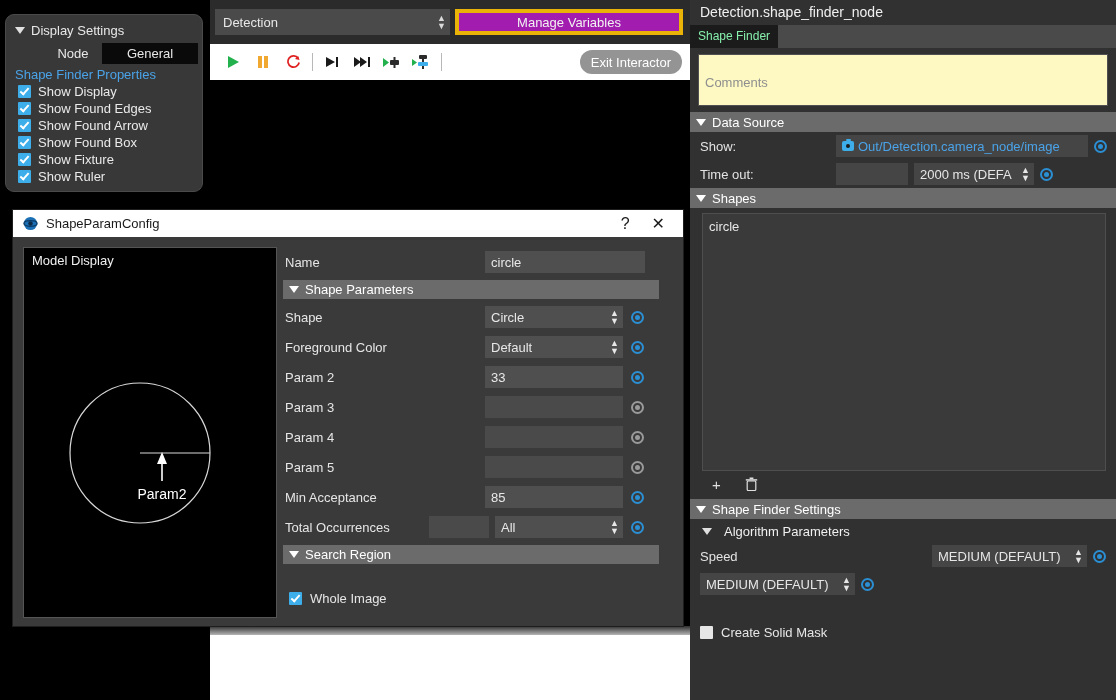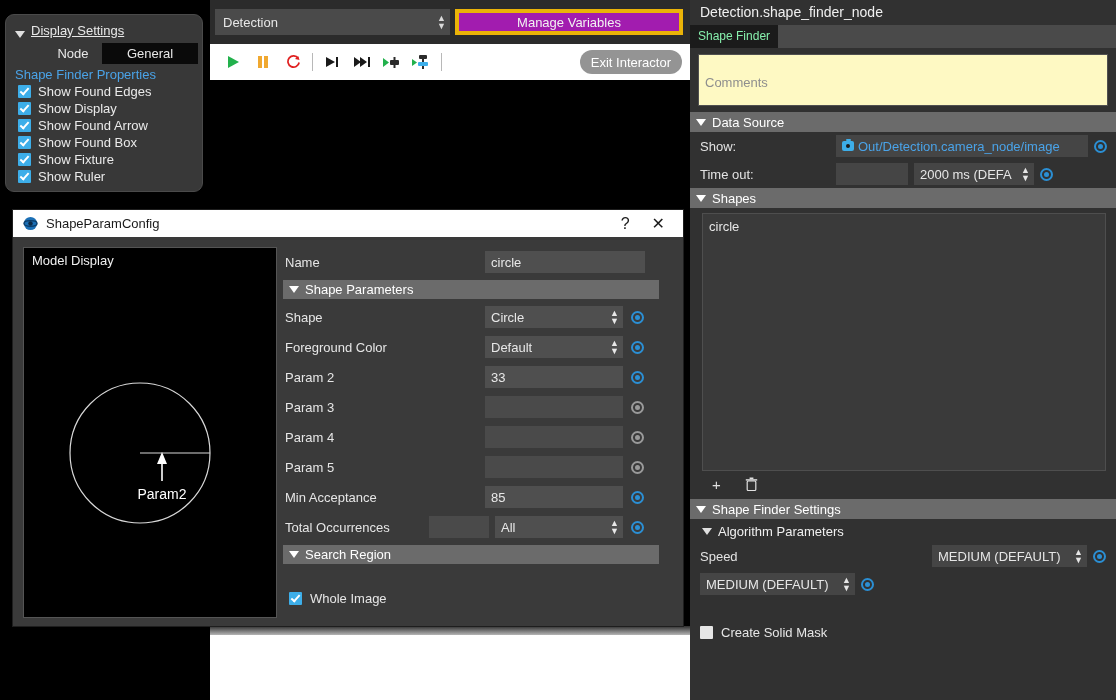--- a/index.html
+++ b/index.html
@@ -37,21 +37,21 @@
   .display-settings {
     position: absolute; left: 5px; top: 14px; width: 198px; height: 178px;
     background: #383838;
     border-radius: 9px;
     border: 1px solid #4a4a4a;
     box-sizing: border-box;
     padding: 5px 0 0 0;
   }
   .ds-title {
     color: #e8e8e8; font-size: 13px; padding: 3px 16px 5px 9px;
-    display: flex; align-items: flex-end; gap: 6px; text-decoration: underline;
+    display: flex; align-items: center; gap: 6px;
   }
   .tri {
     width: 0; height: 0; border-left: 5px solid transparent;
     border-right: 5px solid transparent; border-top: 7px solid #e0e0e0;
     display: inline-block;
   }
   .ds-tabs { display: flex; height: 21px; margin: 0 0 2px 38px; }
   .ds-tab {
     width: 58px; text-align: center; color: #e8e8e8; font-size: 13px;
     line-height: 21px;
@@ -173,21 +173,21 @@
   }
   .cam-icon::before {
     content: ""; position: absolute; left: 4px; top: -2px; width: 5px;
     height: 2px; background: #3daee9; border-radius: 1px;
   }
   .cam-icon::after {
     content: ""; position: absolute; left: 4px; top: 3px; width: 4px;
     height: 4px; border-radius: 50%; background: #1b1b1b;
   }
   .sub-hdr {
-    display: flex; align-items: center; gap: 6px; padding: 5px 0 3px 12px;
+    display: flex; align-items: center; gap: 12px; padding: 5px 0 3px 12px;
     color: #f0f0f0; font-size: 13px;
   }
   .chk-row {
     display: flex; align-items: center; gap: 8px; padding: 3px 0 3px 10px;
     color: #e6e6e6; font-size: 13px; margin-top: 24px;
   }
 
   
   .dialog {
     position: absolute; left: 12px; top: 209px; width: 672px; height: 418px;
@@ -247,25 +247,25 @@
         <span>Display Settings</span>
       </div>
       <div class="ds-tabs">
         <div class="ds-tab">Node</div>
         <div class="ds-tab sel">General</div>
       </div>
       <div class="ds-props">Shape Finder Properties</div>
 
       <div class="ds-row">
         <span class="cb"></span>
-        <span>Show Found Edges</span>
+        <span>Show Display</span>
       </div>
       <div class="ds-row">
         <span class="cb"></span>
-        <span>Show Display</span>
+        <span>Show Found Edges</span>
       </div>
       <div class="ds-row">
         <span class="cb"></span>
         <span>Show Found Arrow</span>
       </div>
       <div class="ds-row">
         <span class="cb"></span>
         <span>Show Found Box</span>
       </div>
       <div class="ds-row">

